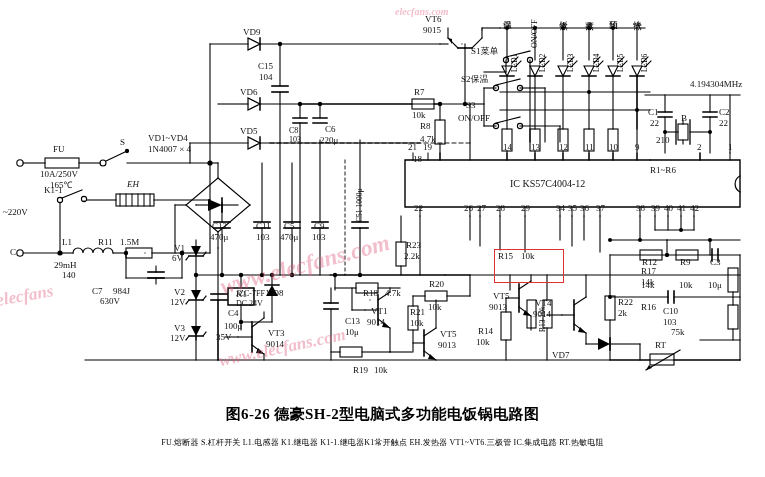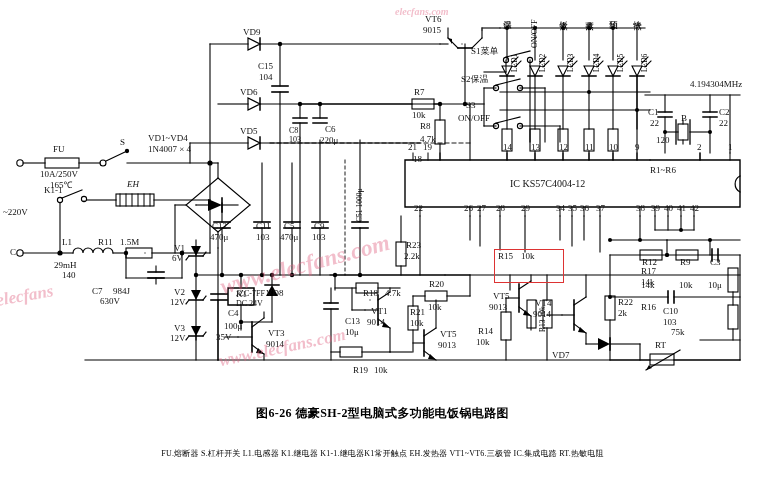--- a/index.html
+++ b/index.html
@@ -4,21 +4,21 @@
 <style>
   html,body{margin:0;padding:0;background:#ffffff;}
   body{width:765px;height:477px;font-family:"Liberation Serif",serif;color:#000;}
   #root{position:relative;width:765px;height:477px;overflow:hidden;background:#fff;}
   .lbl{position:absolute;font-size:9px;line-height:9.5px;white-space:pre;color:#111;font-family:"Liberation Serif",serif;}
   .lbl.sm{font-size:8px;line-height:8.5px;}
   .vert{position:absolute;font-size:8.5px;line-height:9px;writing-mode:vertical-rl;text-orientation:upright;white-space:nowrap;letter-spacing:0px;}
   .vertrot{position:absolute;font-size:7.5px;line-height:8px;white-space:nowrap;transform:rotate(-90deg);transform-origin:left top;}
   svg{position:absolute;left:0;top:0;}
   #caption{position:absolute;left:0;top:405px;width:765px;text-align:center;}
-  #caption .title{font-size:12px;font-weight:bold;letter-spacing:0.4px;margin-bottom:26px;}
+  #caption .title{font-size:15px;font-weight:bold;letter-spacing:0.4px;margin-bottom:13px;}
   #caption .leg{font-size:8px;line-height:12px;letter-spacing:0.2px;}
   .wm{position:absolute;color:rgba(225,100,130,.42);font-style:italic;font-weight:bold;font-family:"Liberation Serif",serif;pointer-events:none;}
   .wm1{left:218px;top:252px;font-size:23px;transform:rotate(-15deg);}
   .wm2{left:218px;top:338px;font-size:17px;transform:rotate(-12deg);}
   .wm3{left:-4px;top:286px;font-size:17px;transform:rotate(-10deg);}
   .wm4{left:395px;top:6px;font-size:10px;}
   .redbox{position:absolute;border:1.2px solid #d33;}
 </style>
 </head>
 <body>
@@ -611,21 +611,21 @@
   <div class="vert" style="left:633px;top:14px;">快煮</div>
 
   <div class="vertrot" style="left:511px;top:72px;">LED1</div>
   <div class="vertrot" style="left:539px;top:72px;">LED2</div>
   <div class="vertrot" style="left:567px;top:72px;">LED3</div>
   <div class="vertrot" style="left:593px;top:72px;">LED4</div>
   <div class="vertrot" style="left:617px;top:72px;">LED5</div>
   <div class="vertrot" style="left:641px;top:72px;">LED6</div>
 
   <div class="lbl" style="left:650px;top:126px;margin-top:40px;">R1~R6</div>
-  <div class="lbl" style="left:656px;top:136px;">120</div>
+  <div class="lbl" style="left:656px;top:136px;">210</div>
 
   <div class="lbl" style="left:690px;top:80px;">4.194304MHz</div>
   <div class="lbl" style="left:681px;top:114px;">B</div>
   <div class="lbl" style="left:648px;top:108px;">C1</div>
   <div class="lbl" style="left:650px;top:119px;">22</div>
   <div class="lbl" style="left:719px;top:108px;">C2</div>
   <div class="lbl" style="left:719px;top:119px;">22</div>
 
   <div class="lbl" style="left:510px;top:179px;font-size:10px;">IC KS57C4004-12</div>
   <div class="lbl" style="left:408px;top:143px;">21</div>

